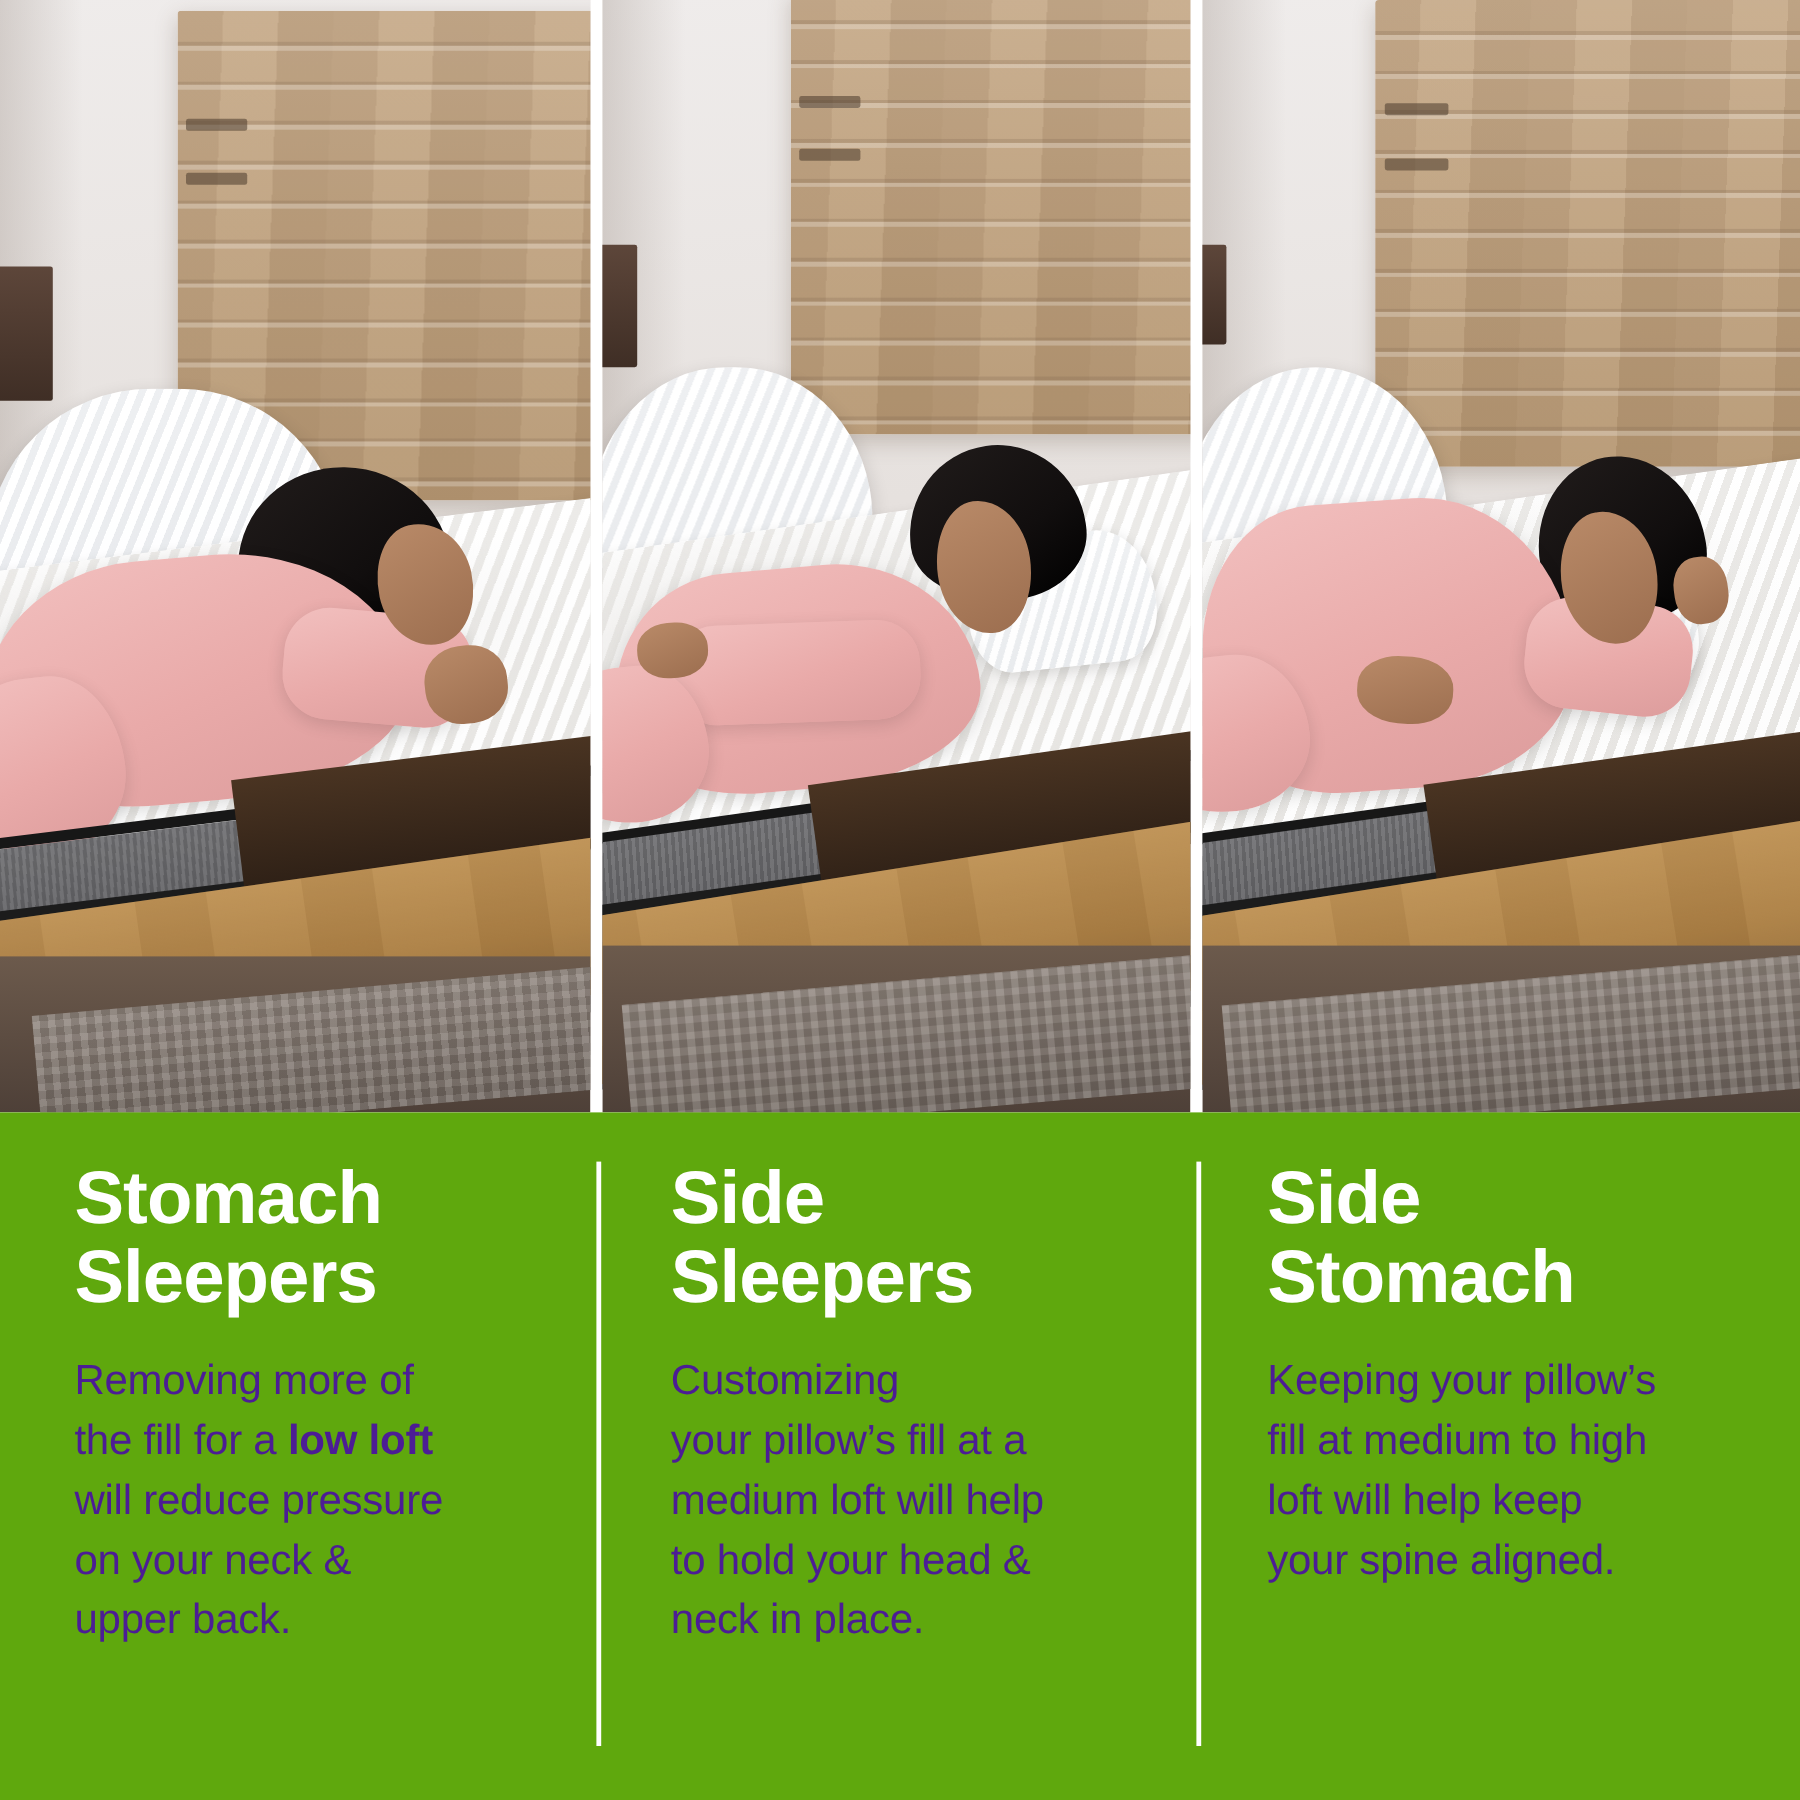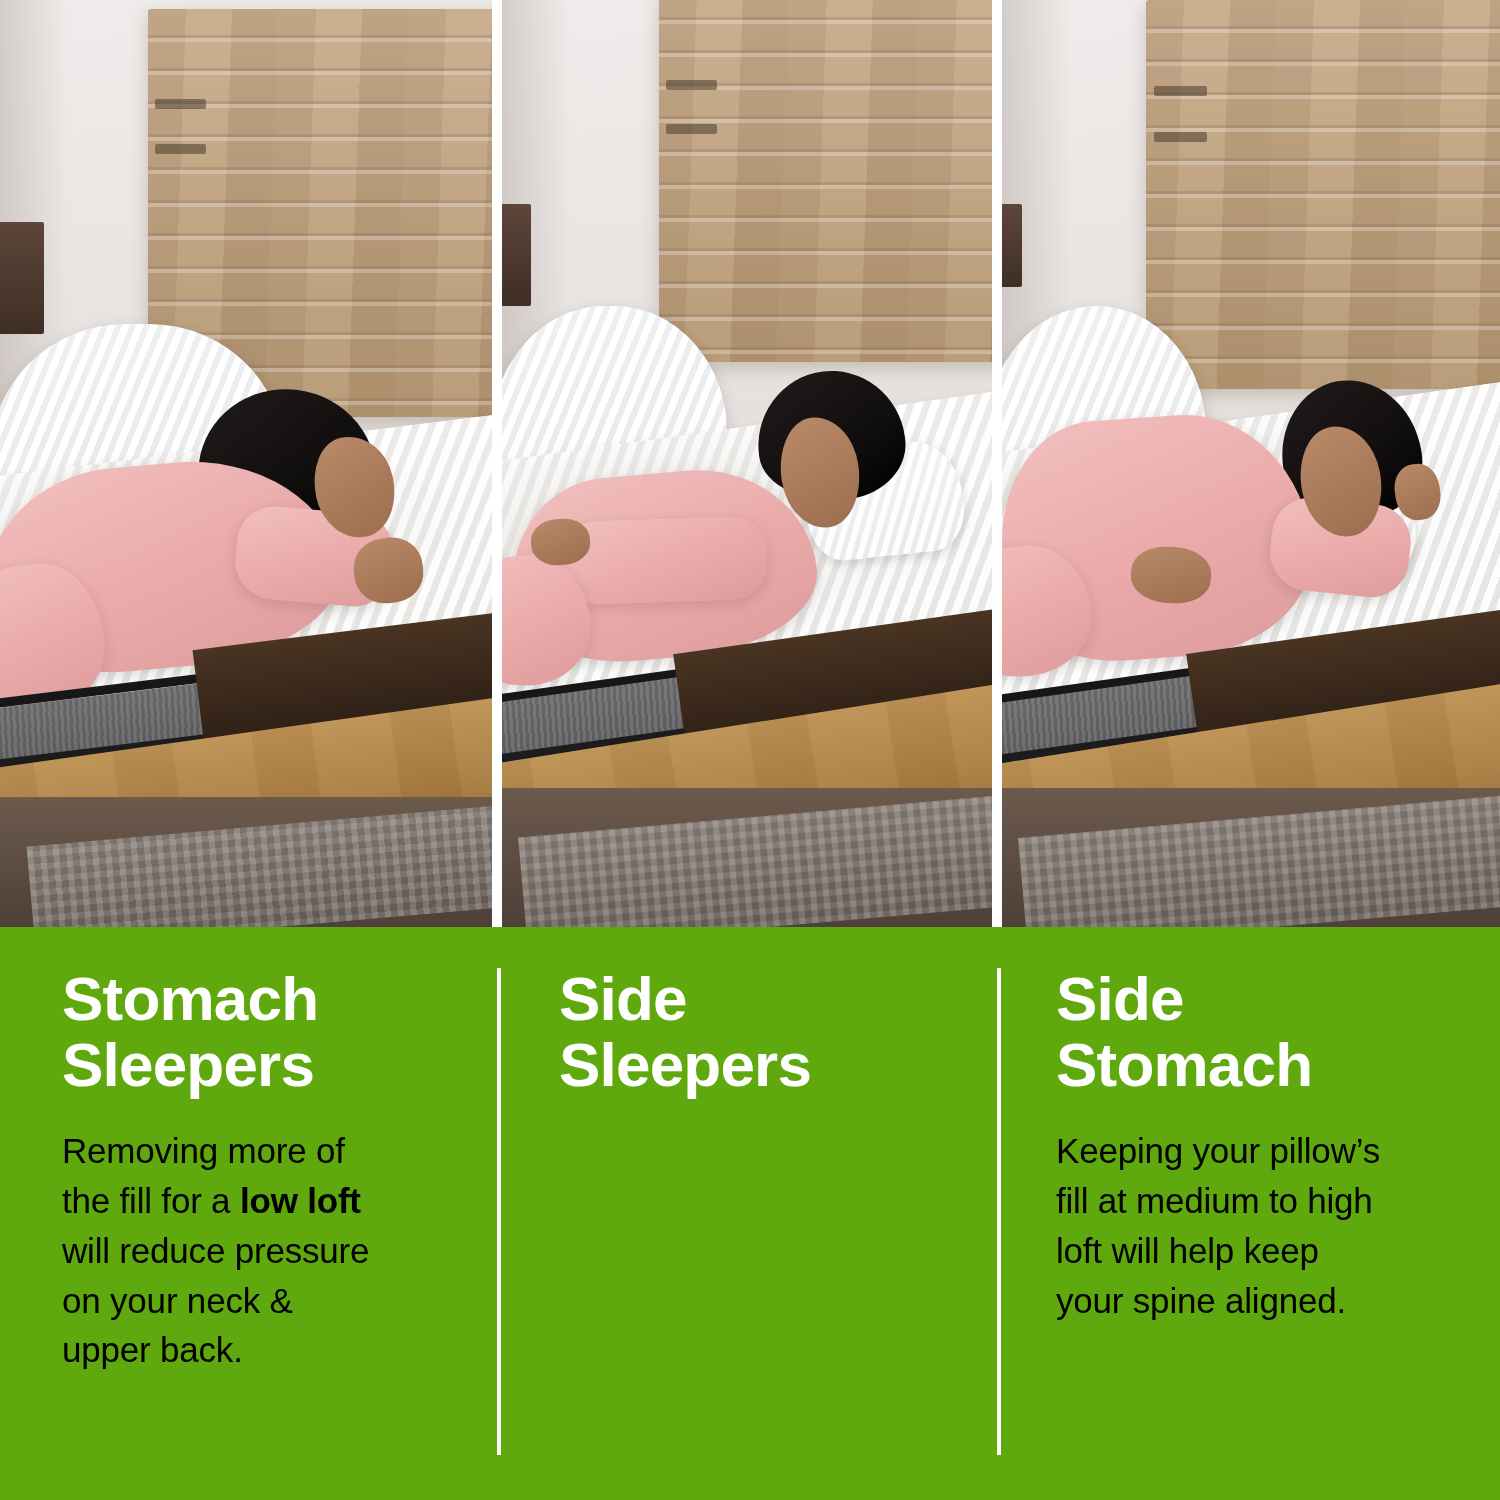--- a/index.html
+++ b/index.html
@@ -202,21 +202,21 @@
     font-family: "Liberation Sans", sans-serif;
     font-weight: 700;
     font-size: 62px;
     line-height: 1.06;
     letter-spacing: -0.8px;
     white-space: pre-line;
   }
   .col-body {
     margin: 0;
     padding-top: 29px;
-    color: #000000;
+    color: #4c1d95;
     font-family: "Liberation Sans", sans-serif;
     font-weight: 400;
     font-size: 35px;
     line-height: 1.42;
     letter-spacing: -0.2px;
     white-space: pre-line;
   }
   .col-body .hl { font-weight: 700; text-align: center; }
 </style>
 </head>
@@ -352,20 +352,25 @@
       <p class="col-body"><span>Removing more of
 the fill for a </span><span class="hl">low loft</span><span>
 will reduce pressure
 on your neck &amp;
 upper back.</span></p>
     </div>
 
     <div class="col c2">
       <h2 class="col-title">Side
 Sleepers</h2>
+      <p class="col-body"><span>Customizing
+your pillow’s fill at a
+medium loft will help
+to hold your head &amp;
+neck in place.</span><span class="hl"></span><span></span></p>
     </div>
 
     <div class="col c3">
       <h2 class="col-title">Side
 Stomach</h2>
       <p class="col-body"><span>Keeping your pillow’s
 fill at medium to high
 loft will help keep
 your spine aligned.</span><span class="hl"></span><span></span></p>
     </div>

